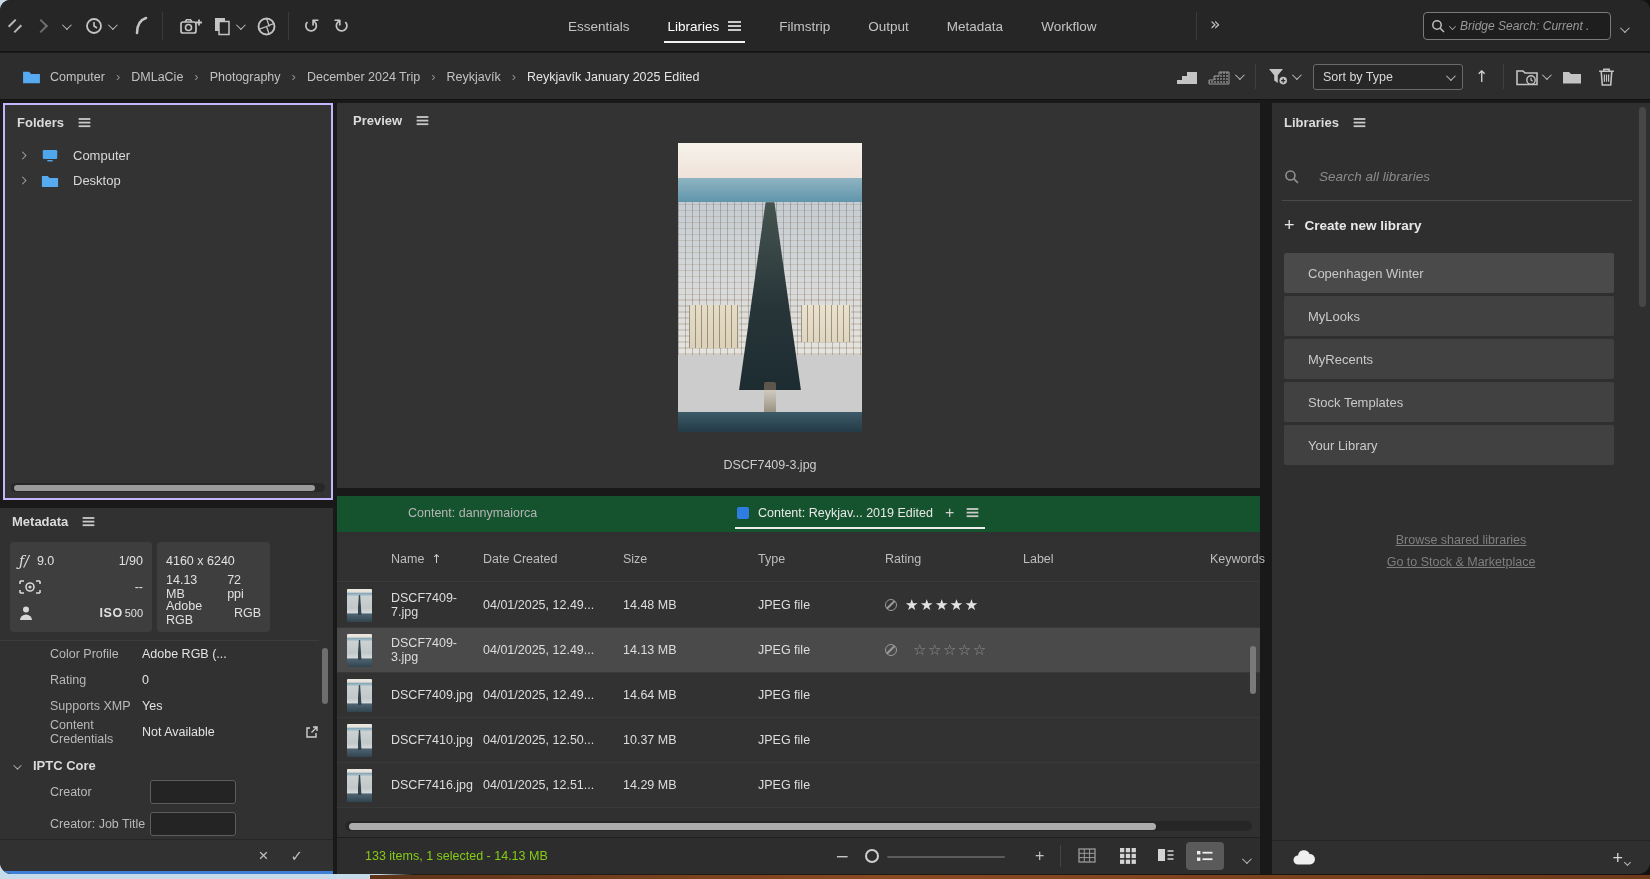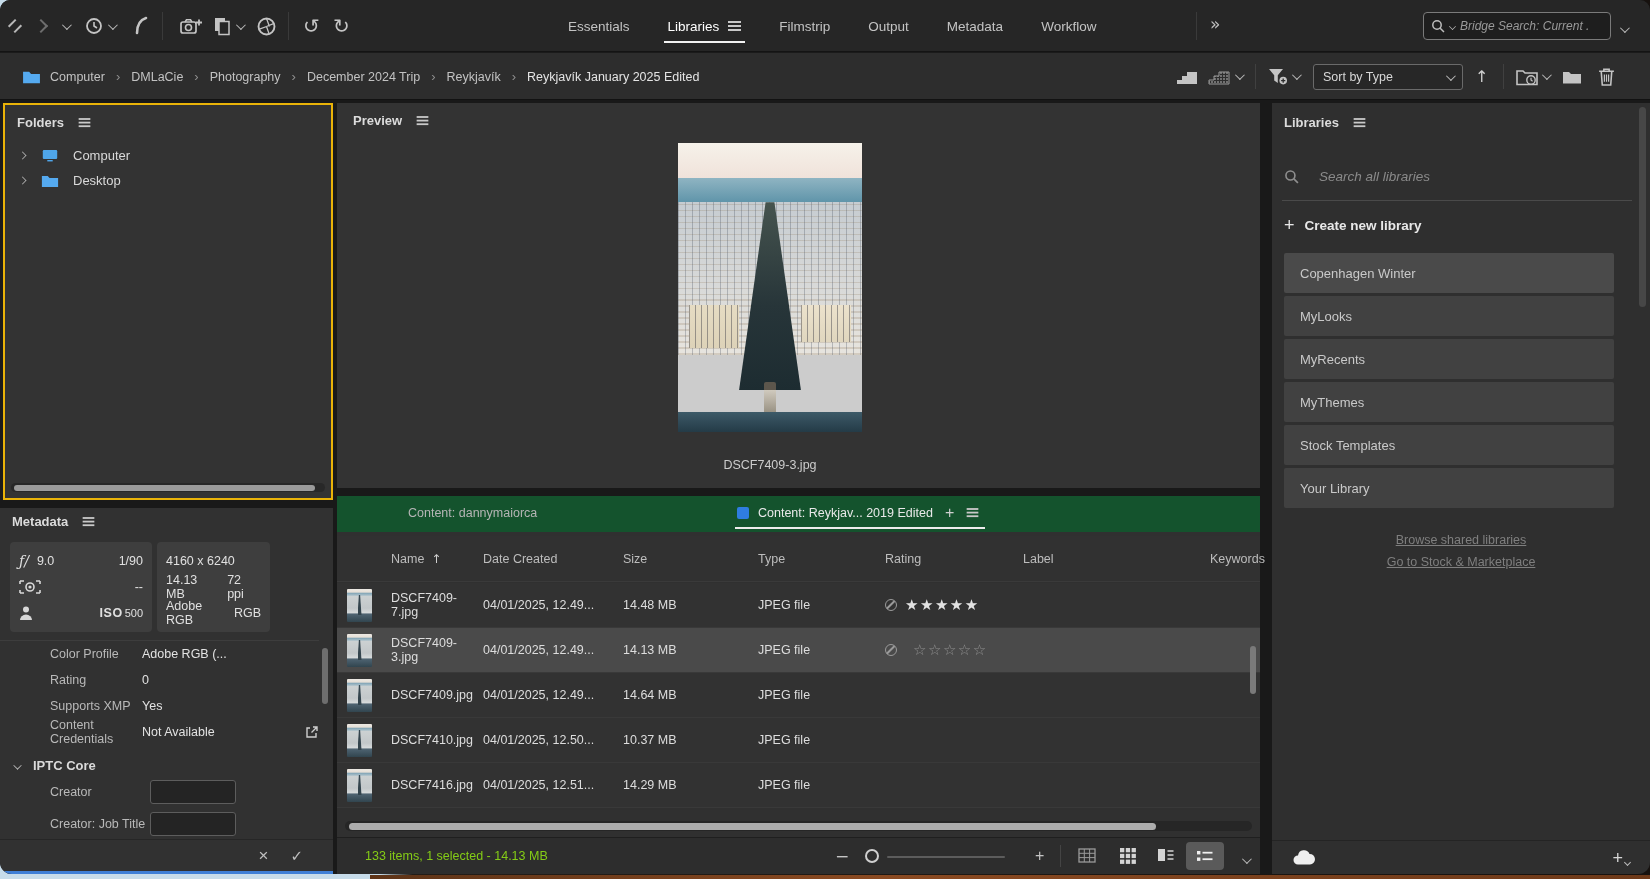--- a/index.html
+++ b/index.html
@@ -54,21 +54,21 @@
   .pb-sep { position:absolute; top:11px; width:1px; height:25px; background:#404040; }
   .sortbox { position:absolute; left:1313px; top:11px; width:150px; height:26px; border:1px solid #6a6a6a;
     border-radius:3px; background:#272727; display:flex; align-items:center; padding:0 9px; font-size:12.5px; color:#d8d8d8; }
   .sortbox .chev { margin-left:auto; }
 
   
   .panel { position:absolute; background:#333333; }
   .panel-title { font-size:13px; color:#dcdcdc; font-weight:600; display:flex; align-items:center; gap:14px; }
   .panel-title .hamb { margin-top:-8px; transform:scale(.9); }
 
-  .folders-panel { left:3px; top:103px; width:330px; height:397px; border:2px solid #eab308; }
+  .folders-panel { left:3px; top:103px; width:330px; height:397px; border:2px solid #c4b5fd; }
   .folders-title { position:absolute; left:12px; top:10px; }
   .tree { position:absolute; left:0; top:38px; right:0; }
   .tree-row { height:25px; display:flex; align-items:center; gap:12px; padding-left:14px; cursor:default; }
   .tree-row .tw { width:10px; display:flex; }
   .tree-icon { width:20px; height:16px; display:flex; align-items:center; }
   .tree-label { font-size:13px; color:#d9d9d9; }
   .f-hscroll-track { position:absolute; left:6px; right:6px; bottom:6px; height:9px; border-radius:5px; background:#282828; }
   .f-hscroll-thumb { position:absolute; left:3px; top:1.5px; width:96%; height:6px; border-radius:4px; background:#9b9b9b; }
 
   .preview-panel { left:337px; top:103px; width:923px; height:385px; }
@@ -177,21 +177,21 @@
   .lib-search { position:absolute; left:12px; top:58px; right:20px; height:30px; display:flex; align-items:center; gap:20px; color:#8f8f8f; }
   .lib-search input { flex:1; background:transparent; border:none; outline:none; color:#cfcfcf;
       font-style:italic; font-size:13.5px; font-family:inherit; }
   .lib-search input::placeholder { color:#8a8a8a; }
   .lib-divider { position:absolute; left:10px; right:18px; top:97px; height:1px; background:#4a4a4a; }
   .lib-create { position:absolute; left:12px; top:113px; display:flex; align-items:center; gap:10px;
       font-size:13.5px; font-weight:700; color:#e8e8e8; cursor:default; }
   .lib-create .pl { font-size:18px; font-weight:400; line-height:1; }
   .lib-items { position:absolute; left:12px; top:150px; width:330px; display:flex; flex-direction:column; gap:3px; }
   .lib-item { height:40px; background:#414141; border-radius:2px; display:flex; align-items:center;
-      padding-left:16px; font-size:13px; color:#c9c9c9; cursor:default; }
+      padding-left:24px; font-size:13px; color:#c9c9c9; cursor:default; }
   .lib-item:first-child { background:#4a4a4a; }
   .lib-links { position:absolute; left:0; top:430px; width:100%; display:flex; flex-direction:column; gap:8px; align-items:center; }
   .lib-link { font-size:12.5px; color:#7f7f7f; text-decoration:underline; cursor:default; }
   .lib-scroll { position:absolute; right:4px; top:4px; width:7px; height:200px; border-radius:4px; background:#474747; }
   .lib-bottom { position:absolute; left:0; right:0; bottom:0; height:34px; border-top:1px solid #242424;
       display:flex; align-items:center; padding:0 20px; }
   .cloud-ic { color:#efefef; display:flex; }
   .lib-add { margin-left:auto; display:flex; align-items:flex-end; gap:2px; color:#d6d6d6; font-size:18px; line-height:1; }
   .lib-add .tiny-chev { width:5px; height:5px; border-right:1.4px solid #bbb; border-bottom:1.4px solid #bbb; transform:rotate(45deg); margin-bottom:2px; }
 
@@ -742,23 +742,20 @@
           <div class="lib-item">
     <span class="lib-item-label">Copenhagen Winter</span>
   </div>
           <div class="lib-item">
     <span class="lib-item-label">MyLooks</span>
   </div>
           <div class="lib-item">
     <span class="lib-item-label">MyRecents</span>
   </div>
           <div class="lib-item">
-    <span class="lib-item-label">MyThemes</span>
-  </div>
-          <div class="lib-item">
     <span class="lib-item-label">Stock Templates</span>
   </div>
           <div class="lib-item">
     <span class="lib-item-label">Your Library</span>
   </div>
         </div>
       <div class="lib-links" id="lib-links">
           <span class="lib-link">Browse shared libraries</span>
           <span class="lib-link">Go to Stock &amp; Marketplace</span>
         </div>

